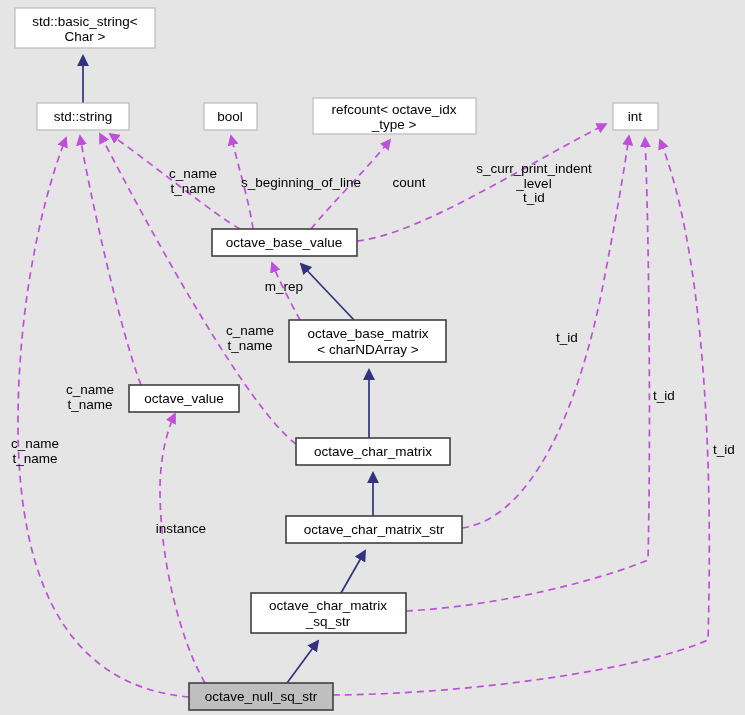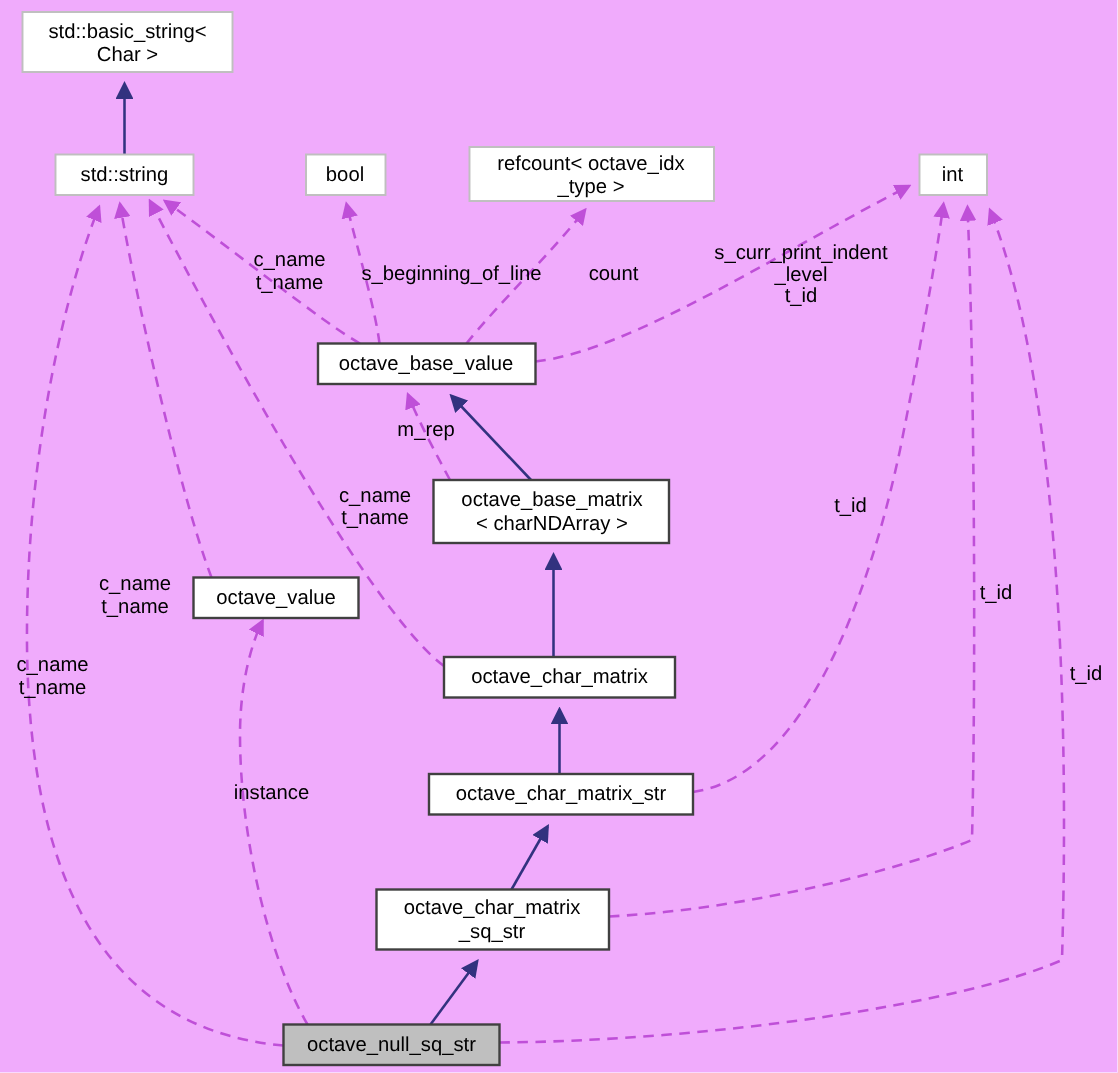--- a/index.html
+++ b/index.html
@@ -10,21 +10,21 @@
   body {
     width: 745px;
     height: 715px;
     font-family: "Liberation Sans", sans-serif;
     overflow: hidden;
   }
   #diagram-root {
     position: relative;
     width: 745px;
     height: 715px;
-    background: #f0abfc;
+    background: #e5e5e5;
   }
   svg#graph {
     display: block;
     width: 745px;
     height: 715px;
   }
   .node-box {
     fill: #ffffff;
     stroke: #404040;
     stroke-width: 1.6;

